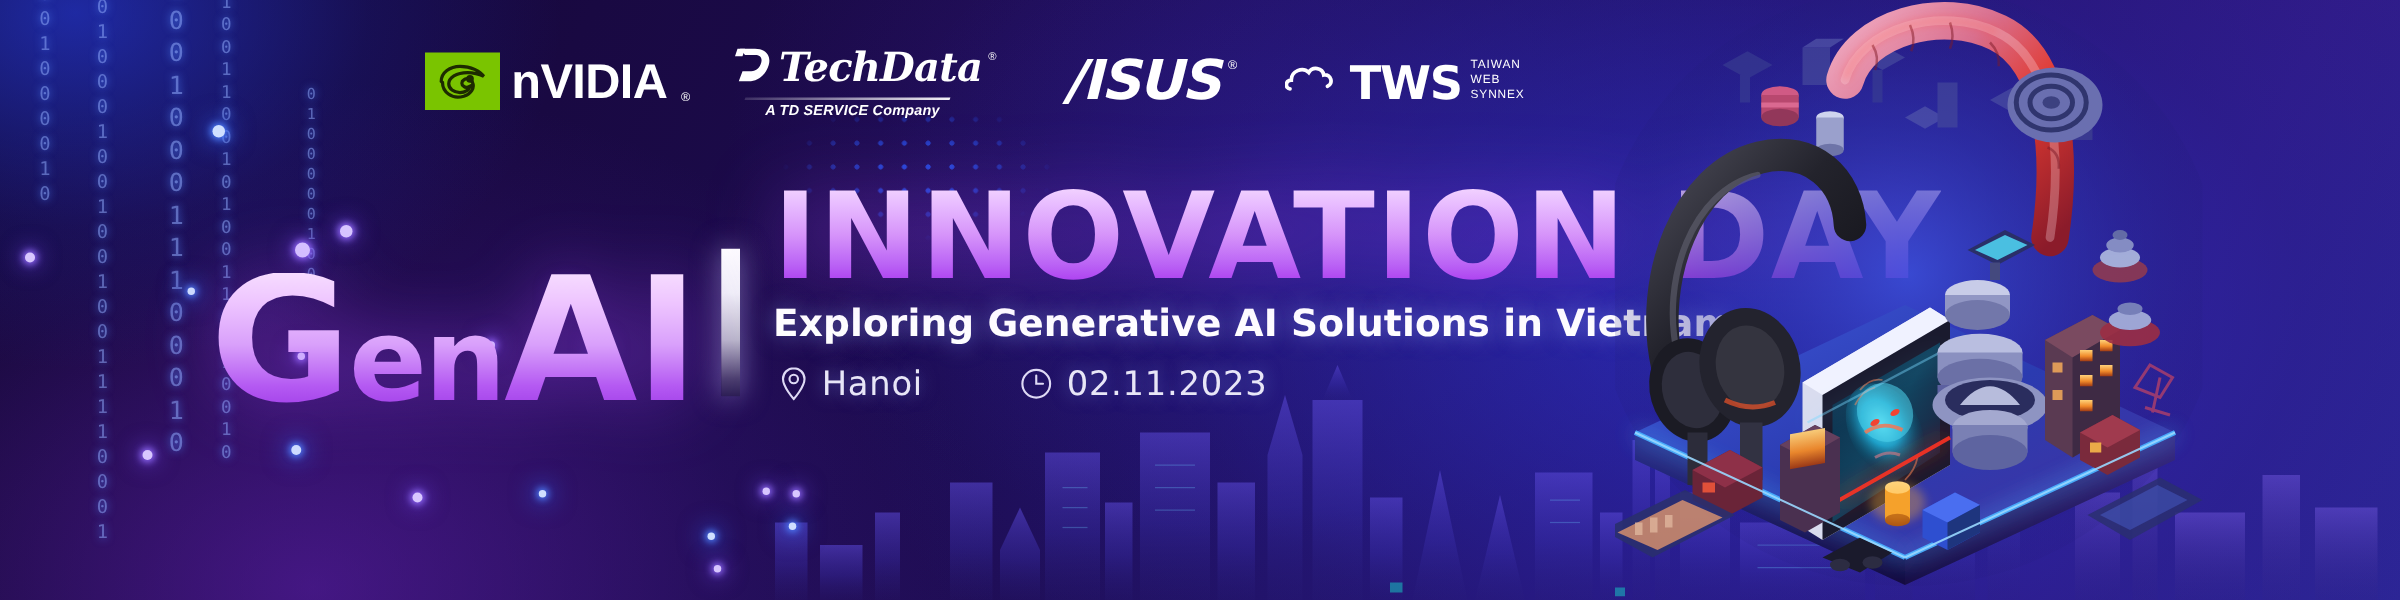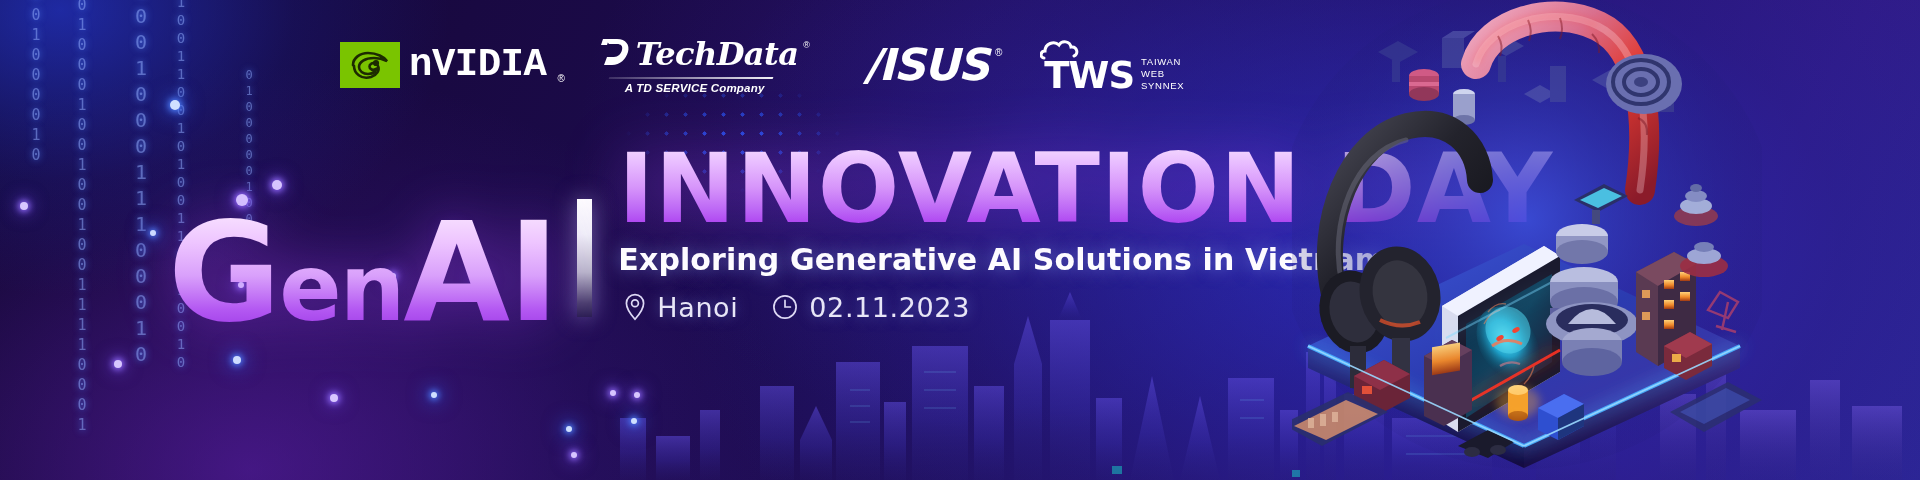--- a/index.html
+++ b/index.html
@@ -69,21 +69,21 @@
   .logo{ display:flex; align-items:center; }
 
   
   .nvidia{ gap:9px; }
   .nv-eye{
     width:60px; height:46px;
     background:#7ac400;
     display:flex; align-items:center; justify-content:center;
   }
   .nv-word{
-    font-family:Liberation Mono, monospace;
+    font-family:Liberation Sans, sans-serif;
     font-weight:700; font-size:39px; color:#fff;
     letter-spacing:-.5px; line-height:1;
   }
   .nv-reg{ font-size:10px; color:#fff; align-self:flex-end; margin-left:2px; margin-bottom:4px; }
 
   
   .techdata{ margin-left:36px; flex-direction:column; align-items:flex-start; position:relative; }
   .td-main{ display:flex; align-items:center; gap:5px; }
   .td-word{
     font-family:"DejaVu Serif", serif;
@@ -106,21 +106,21 @@
   .asus-word{
     font-family:"DejaVu Sans", sans-serif;
     font-weight:700; font-style:italic; font-size:44px; color:#fff;
     letter-spacing:-1.5px; line-height:1;
     transform:skewX(-3deg);
   }
   .asus-reg{ font-size:10px; color:#fff; margin-top:4px; margin-left:3px; }
 
   
   .tws{ margin-left:42px; align-items:flex-end; gap:7px; }
-  .tws-mark{ position:relative; display:flex; flex-direction:column; align-items:flex-start; }
+  .tws-mark{ position:relative; display:flex; flex-direction:row; align-items:flex-start; }
   .tws-word{
     font-family:"DejaVu Sans", sans-serif;
     font-weight:700; font-size:37px; color:#fff;
     letter-spacing:-1px; line-height:.95;
   }
   .tws-sub{
     font-size:9.5px; font-weight:400; color:#fff;
     line-height:1.24; letter-spacing:.7px; margin-bottom:2px;
   }
 
@@ -167,21 +167,21 @@
 
   .subtitle{
     font-family:"DejaVu Sans", sans-serif;
     font-weight:700; font-size:30px; color:#ffffff;
     letter-spacing:.1px; margin-top:11px;
     text-shadow:0 0 18px rgba(150,170,255,.55);
     white-space:nowrap;
   }
 
   .meta{
-    display:flex; align-items:center; gap:34px;
+    display:flex; align-items:center; gap:78px;
     margin-top:15px; margin-left:6px;
   }
   .meta-item{ display:flex; align-items:center; gap:11px; }
   .meta-item .txt{
     font-family:"DejaVu Sans", sans-serif;
     font-size:27px; color:#e8e6f7; letter-spacing:.6px;
     text-shadow:0 0 14px rgba(140,160,255,.5);
   }
   .meta-item svg{ display:block; }
 

